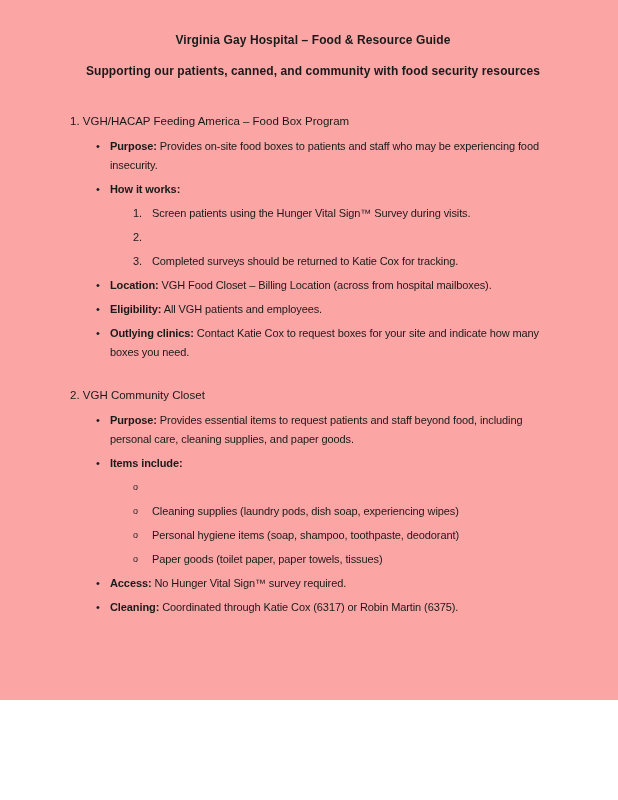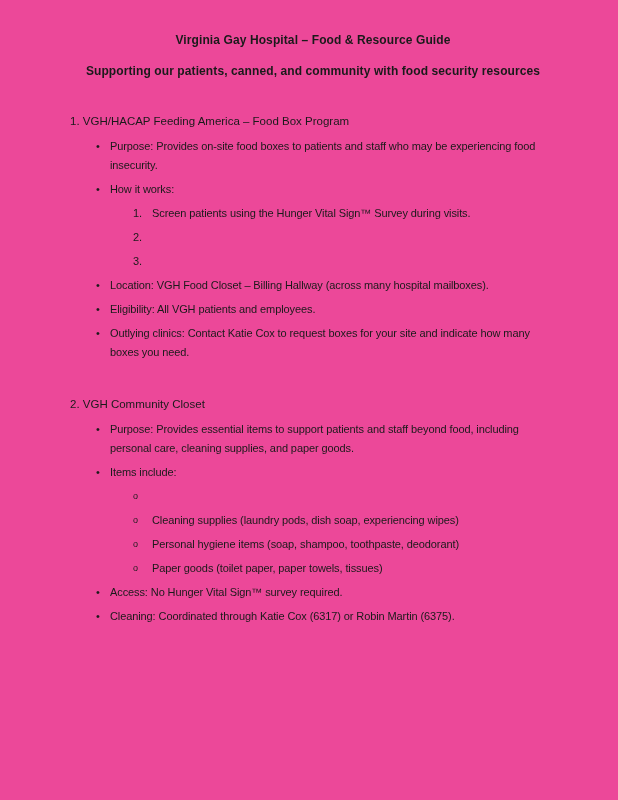--- a/index.html
+++ b/index.html
@@ -2,22 +2,22 @@
 <html><head>
 <meta charset="utf-8">
 <style>
   html, body {
     margin: 0;
     padding: 0;
     background: #ffffff;
   }
   .page {
     width: 618px;
-    height: 800px;
-    background: #ec4899;
+    height: 700px;
+    background: #fca5a5;
     box-sizing: border-box;
     padding: 31px 62px 0 70px;
     font-family: "Liberation Sans", sans-serif;
     color: #1a1a1a;
     overflow: hidden;
   }
   .doc-title,
   .doc-subtitle {
     text-align: center;
     font-weight: bold;
@@ -26,41 +26,41 @@
     margin: 0;
     letter-spacing: 0.1px;
   }
   .doc-title { margin-bottom: 13px; }
   .sec-heading {
     font-weight: normal;
     font-size: 11.5px;
     line-height: 19px;
     margin: 32px 0 6px 0;
   }
-  .sec-heading.second { margin-top: 33px; }
+  .sec-heading.second { margin-top: 24px; }
   .item {
     font-size: 11px;
     line-height: 19px;
     letter-spacing: -0.1px;
     margin-bottom: 5px;
     display: flex;
   }
   .item .marker {
     flex: 0 0 auto;
     text-align: left;
   }
   
   .item.lvl1 { padding-left: 26px; }
   .item.lvl1 .marker { width: 14px; font-size: 11px; }
   
   .item.lvl2 { padding-left: 63px; }
   .item.lvl2 .marker { width: 19px; }
   .item.lvl2 .marker.circle { font-size: 9px; line-height: 19px; }
   .item .body { flex: 1 1 auto; }
-  .lead { font-weight: normal; }
+  .lead { font-weight: bold; }
 </style>
 </head>
 <body>
 
 <div class="page">
 
   <p class="doc-title">Virginia Gay Hospital – Food &amp; Resource Guide</p>
   <p class="doc-subtitle">Supporting our patients, canned, and community with food security resources</p>
 
   <p class="sec-heading">1. VGH/HACAP Feeding America – Food Box Program</p>
@@ -79,42 +79,43 @@
     <span class="marker">1.</span>
     <span class="body">Screen patients using the Hunger Vital Sign™ Survey during visits.</span>
   </div>
 
   <div class="item lvl2">
     <span class="marker">2.</span>
   </div>
 
   <div class="item lvl2">
     <span class="marker">3.</span>
+    <span class="body">Completed surveys should be returned to Katie Cox for tracking.</span>
   </div>
 
   <div class="item lvl1">
     <span class="marker">•</span>
-    <span class="body"><b class="lead">Location:</b> <span>VGH Food Closet – Billing Hallway (across many hospital mailboxes).</span></span>
+    <span class="body"><b class="lead">Location:</b> <span>VGH Food Closet – Billing Location (across from hospital mailboxes).</span></span>
   </div>
 
   <div class="item lvl1">
     <span class="marker">•</span>
     <span class="body"><b class="lead">Eligibility:</b> <span>All VGH patients and employees.</span></span>
   </div>
 
   <div class="item lvl1">
     <span class="marker">•</span>
     <span class="body"><b class="lead">Outlying clinics:</b> <span>Contact Katie Cox to request boxes for your site and indicate how many boxes you need.</span></span>
   </div>
 
   <p class="sec-heading second">2. VGH Community Closet</p>
 
   <div class="item lvl1">
     <span class="marker">•</span>
-    <span class="body"><b class="lead">Purpose:</b> <span>Provides essential items to support patients and staff beyond food, including personal care, cleaning supplies, and paper goods.</span></span>
+    <span class="body"><b class="lead">Purpose:</b> <span>Provides essential items to request patients and staff beyond food, including personal care, cleaning supplies, and paper goods.</span></span>
   </div>
 
   <div class="item lvl1">
     <span class="marker">•</span>
     <span class="body"><b class="lead">Items include:</b> <span></span></span>
   </div>
 
   <div class="item lvl2">
     <span class="marker circle">o</span>
   </div>

